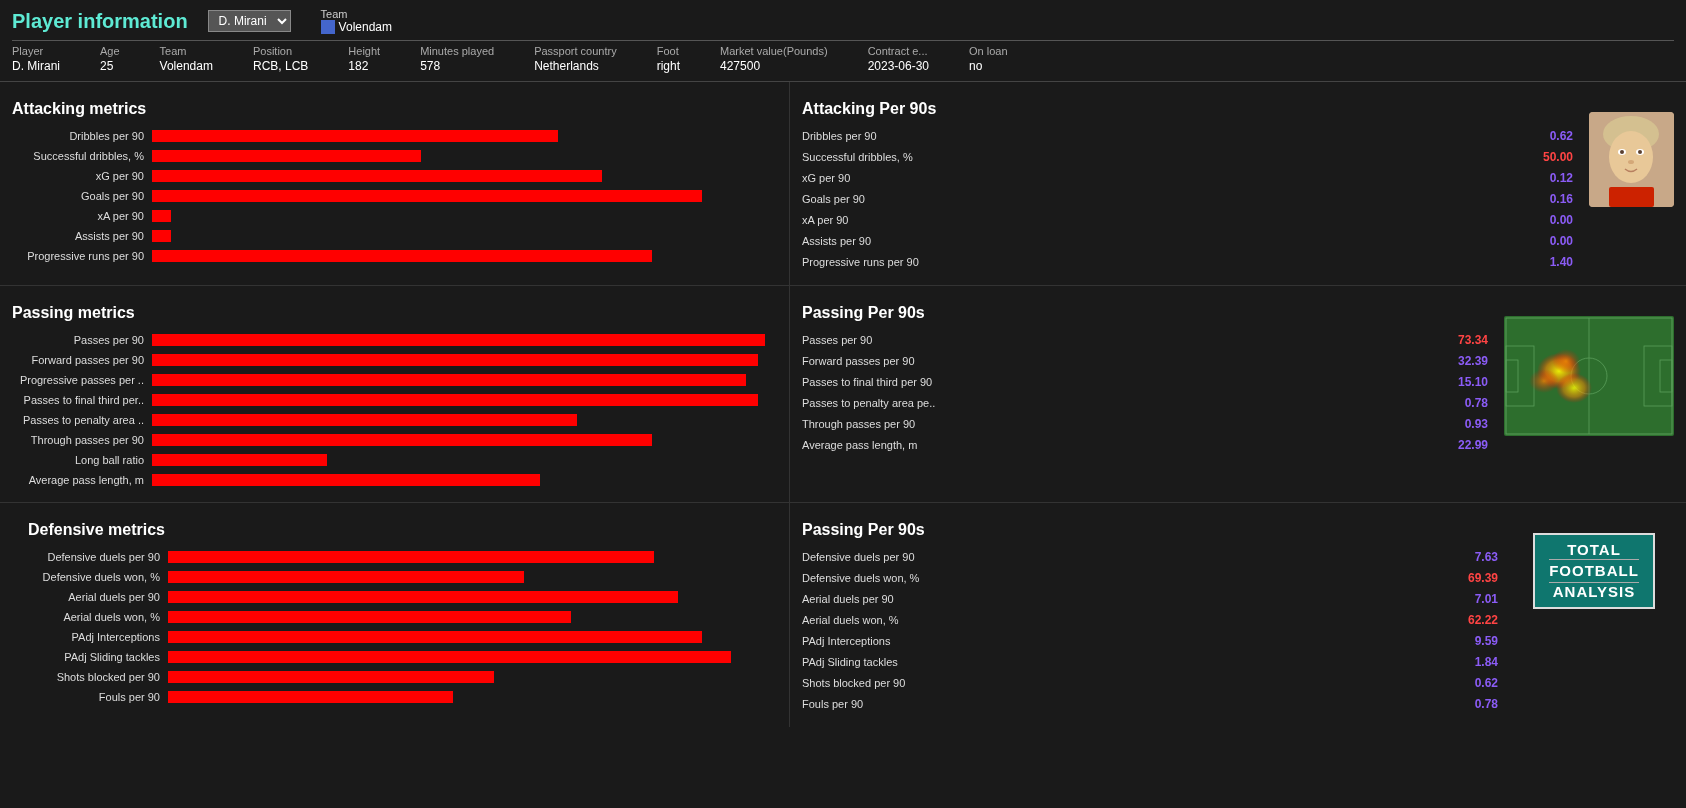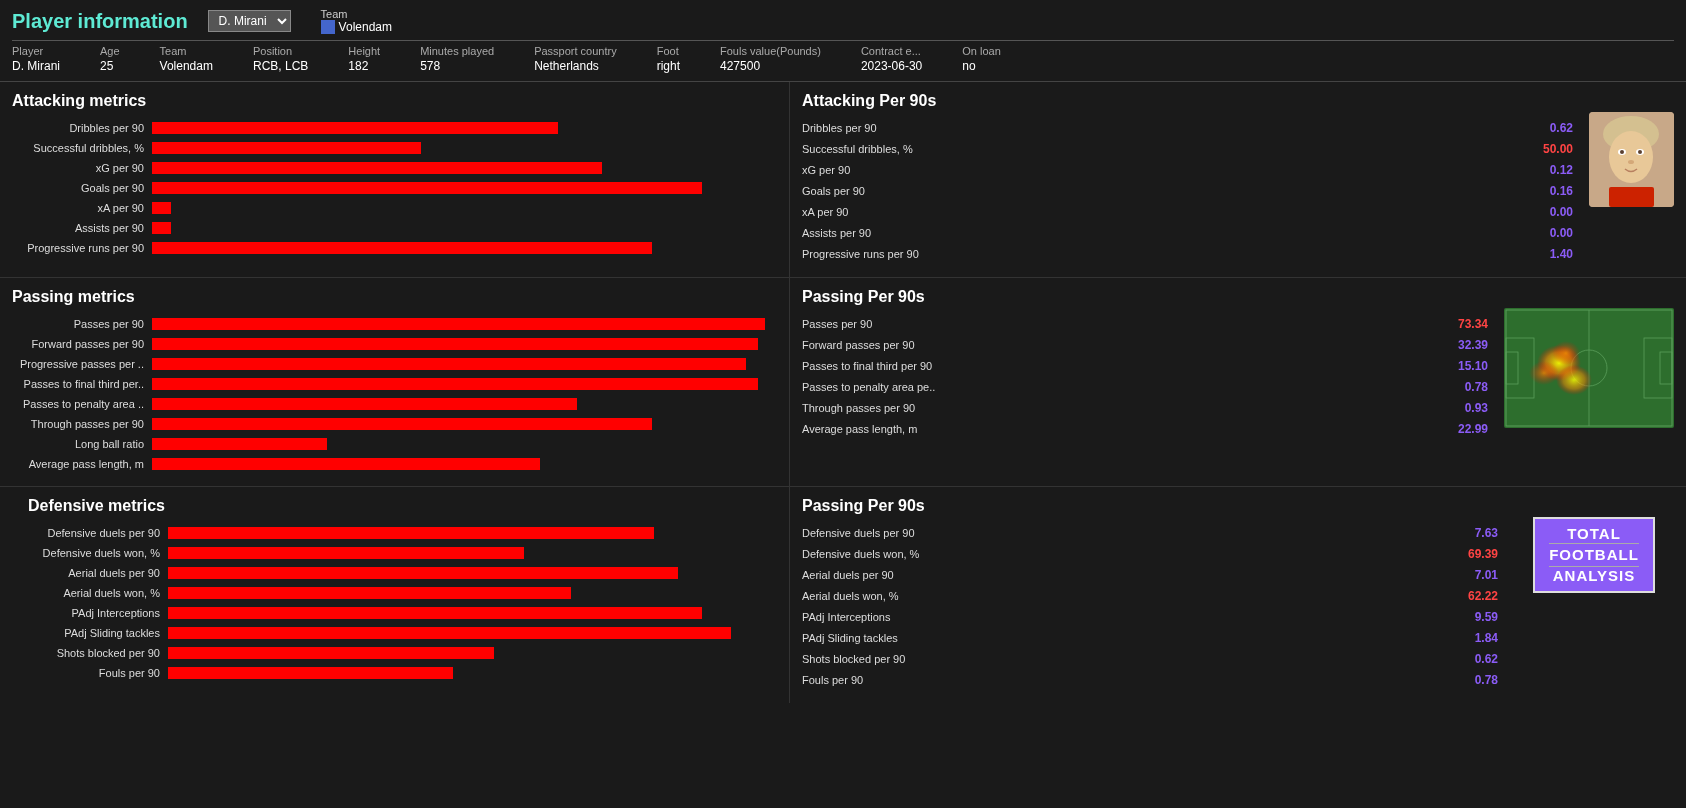--- a/index.html
+++ b/index.html
@@ -60,21 +60,21 @@
       flex-direction: column;
       gap: 2px;
       margin-right: 40px;
     }
     .info-label { color: #aaa; font-size: 11px; }
     .info-value { color: #fff; font-size: 12px; }
     .section-title {
       font-size: 16px;
       font-weight: bold;
       margin-bottom: 10px;
-      margin-top: 0;
+      margin-top: 8px;
     }
     .bar-row {
       display: flex;
       align-items: center;
       margin-bottom: 4px;
       height: 16px;
     }
     .bar-label {
       width: 140px;
       text-align: right;
@@ -158,21 +158,21 @@
     </div>
     <div class="info-col">
       <span class="info-label">Passport country</span>
       <span class="info-value">Netherlands</span>
     </div>
     <div class="info-col">
       <span class="info-label">Foot</span>
       <span class="info-value">right</span>
     </div>
     <div class="info-col">
-      <span class="info-label">Fouls value(Pounds)</span>
+      <span class="info-label">Market value(Pounds)</span>
       <span class="info-value">427500</span>
     </div>
     <div class="info-col">
       <span class="info-label">Contract e...</span>
       <span class="info-value">2023-06-30</span>
     </div>
     <div class="info-col">
       <span class="info-label">On loan</span>
       <span class="info-value">no</span>
     </div>
@@ -514,21 +514,21 @@
                 <span class="per90-value">0.62</span>
               </div>
               <div class="per90-row">
                 <span class="per90-label">Fouls per 90</span>
                 <span class="per90-value">0.78</span>
               </div>
             </div>
         </div>
 
         <div style="width:160px; flex-shrink:0; margin-top:20px; display:flex; align-items:center; justify-content:center;">
-          <div style="border:2px solid #ddd; padding:6px 14px; text-align:center; background: #8b5cf6;">
+          <div style="border:2px solid #ddd; padding:6px 14px; text-align:center; background: #0f766e;">
             <div style="font-size:15px; font-weight:900; color:#fff; line-height:1.2; font-family: 'Arial Black', Arial, sans-serif; letter-spacing:1px;">TOTAL</div>
             <div style="font-size:15px; font-weight:900; color:#fff; line-height:1.2; font-family: 'Arial Black', Arial, sans-serif; letter-spacing:1px; border-top:1px solid #aaa; border-bottom:1px solid #aaa; padding:2px 0;">FOOTBALL</div>
             <div style="font-size:15px; font-weight:900; color:#fff; line-height:1.2; font-family: 'Arial Black', Arial, sans-serif; letter-spacing:1px;">ANALYSIS</div>
           </div>
         </div>
       </div>
     </div>
   </div>
 
 </div>

